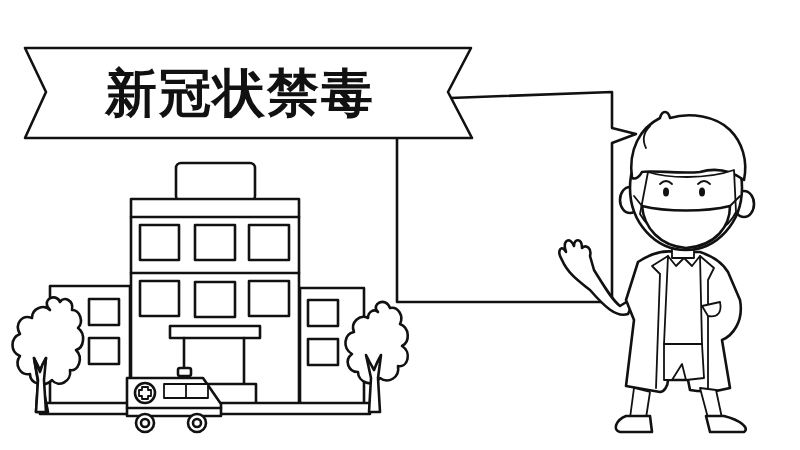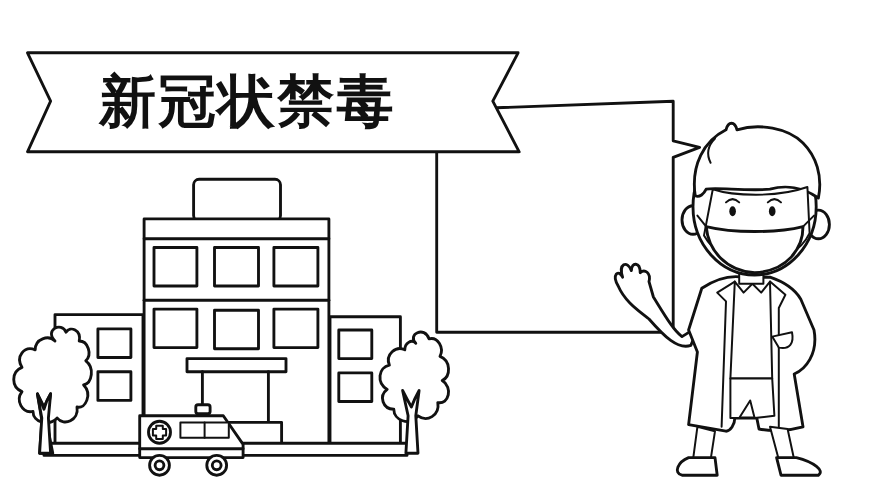--- a/index.html
+++ b/index.html
@@ -4,21 +4,21 @@
   <style>
     html, body { margin: 0; padding: 0; background: #ffffff; }
     body { width: 800px; height: 450px; overflow: hidden; position: relative; font-family: "DejaVu Sans", sans-serif; }
     #canvas { position: absolute; left: 0; top: 0; width: 800px; height: 450px; }
     .ln { fill: #ffffff; stroke: #111111; stroke-width: 2.6; stroke-linejoin: round; stroke-linecap: round; }
     .ln-thin { fill: #ffffff; stroke: #111111; stroke-width: 1.8; stroke-linejoin: round; stroke-linecap: round; }
     .nofill { fill: none; }
     .title-text {
       position: absolute; left: 90px; top: 58px; width: 300px; height: 70px;
       font-family: "DejaVu Sans", sans-serif; font-weight: bold; font-size: 52px;
-      line-height: 70px; letter-spacing: 2px; color: #111111; 
+      line-height: 70px; letter-spacing: 2px; color: #111111; text-align: center;
     }
     .bubble-text { position: absolute; left: 400px; top: 150px; width: 205px; height: 150px; }
   </style>
 </head>
 <body>
 
 <svg id="canvas" viewBox="0 0 800 450" xmlns="http://www.w3.org/2000/svg">
 
   <g>
     <path class="ln" d="M397,100 L612,92 L612,128 L636,134 L612,143 L612,302 L397,302 Z"></path>

